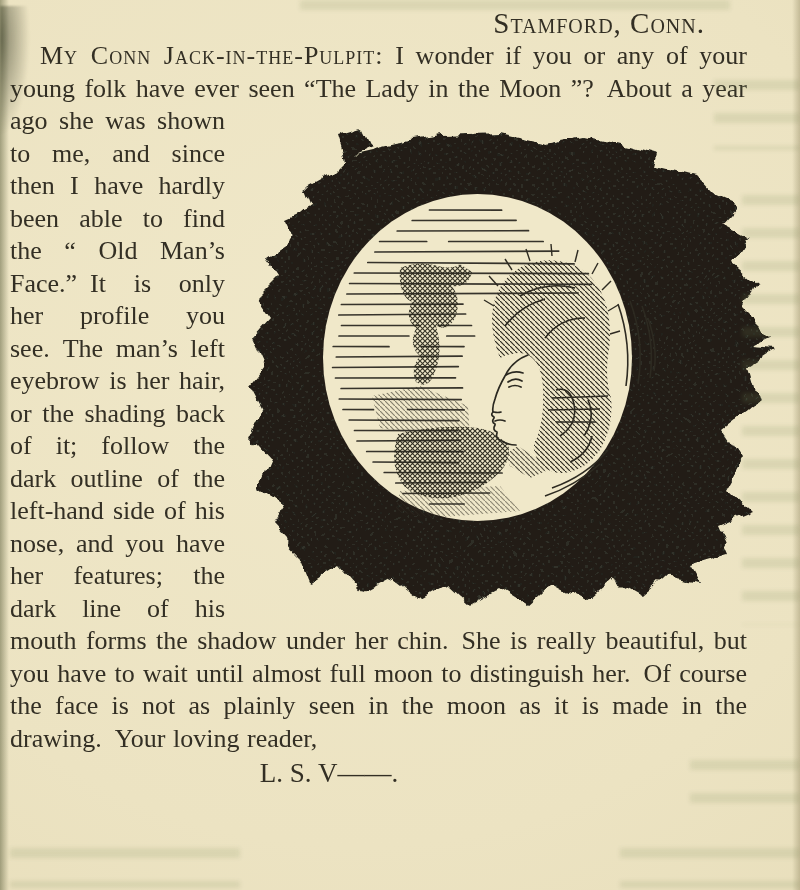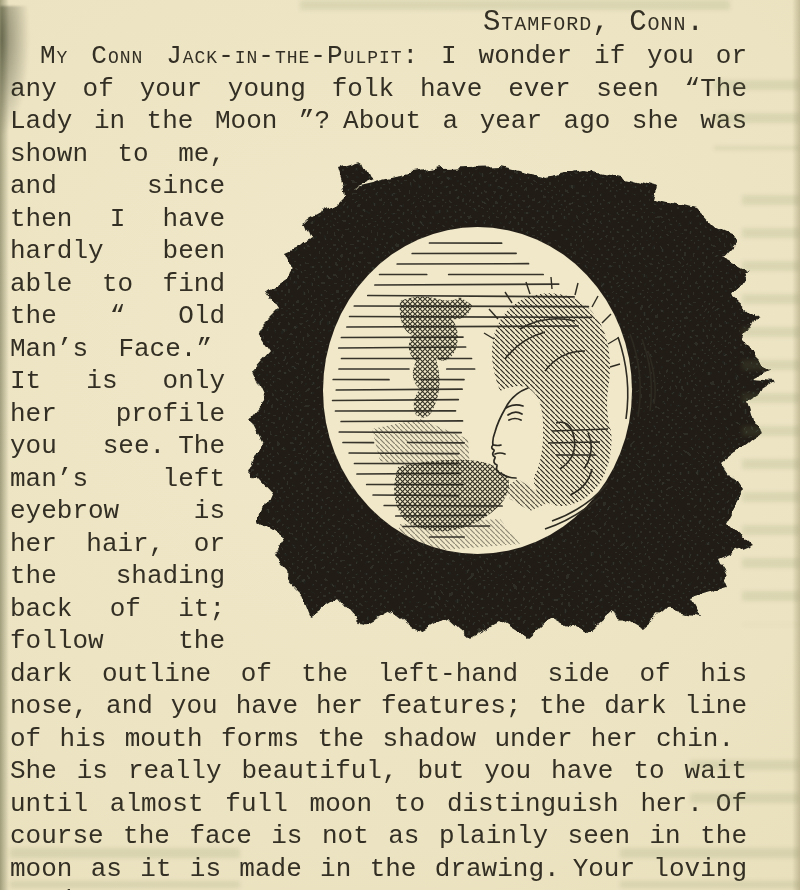--- a/index.html
+++ b/index.html
@@ -1,19 +1,19 @@
 <!DOCTYPE html>
 <html><head>
 <meta charset="utf-8">
 <style>
   html,body{margin:0;padding:0;}
   .page{
     position:relative; width:800px; height:890px; overflow:hidden;
     background:radial-gradient(120% 100% at 45% 40%, #f0e8c9 0%, #ece3c2 55%, #e5dbb6 100%);
-    font-family:Liberation Mono, monospace;
+    font-family:Liberation Serif, serif;
     color:#332f24;
   }
   .edge{position:absolute;top:0;bottom:0;pointer-events:none;}
   .edge-left{left:0;width:9px;background:linear-gradient(90deg,rgba(70,75,40,.45),rgba(70,75,40,0));}
   .edge-right{right:0;width:8px;background:linear-gradient(270deg,rgba(105,95,55,.30),rgba(105,95,55,0));}
   .corner-smudge{position:absolute;left:0;top:6px;width:30px;height:130px;
     background:radial-gradient(ellipse at 0% 25%,rgba(40,45,25,.55),rgba(40,45,25,0) 70%);
     filter:blur(1px);pointer-events:none;}
   .ghost{position:absolute;pointer-events:none;opacity:.8;filter:blur(2px);
     background:repeating-linear-gradient(180deg,rgba(122,138,88,.20) 0 10px,rgba(122,138,88,0) 10px 33px);}

